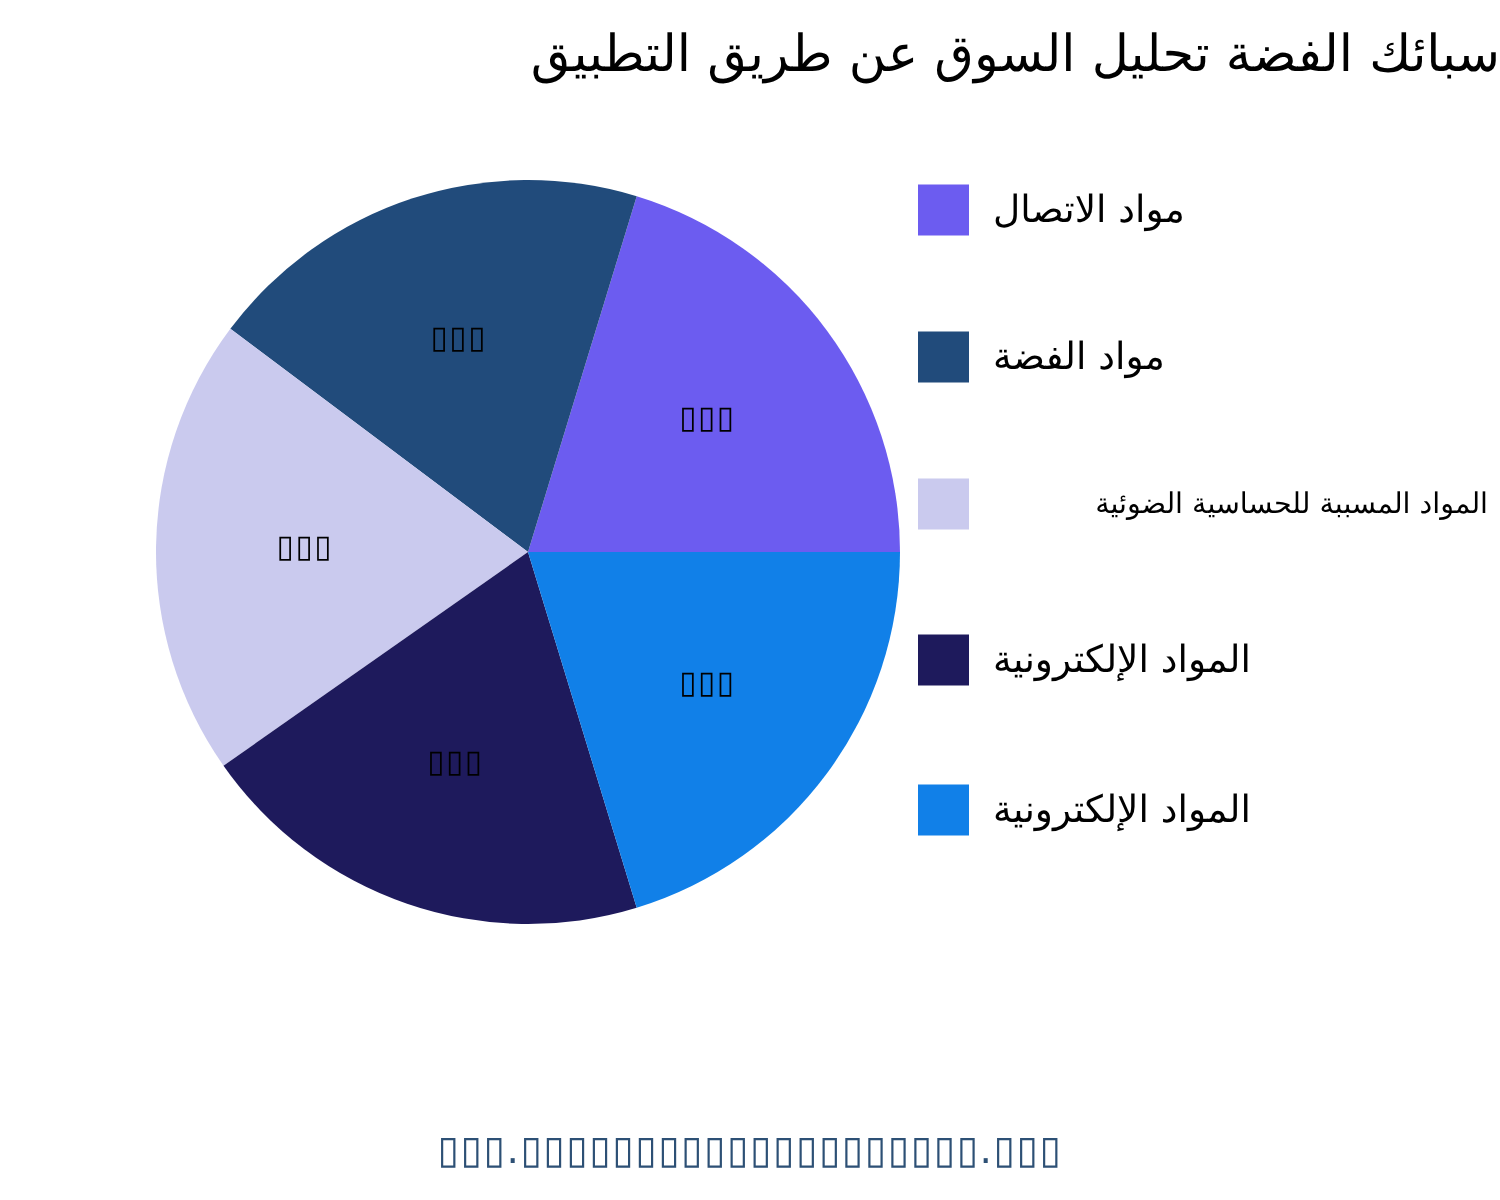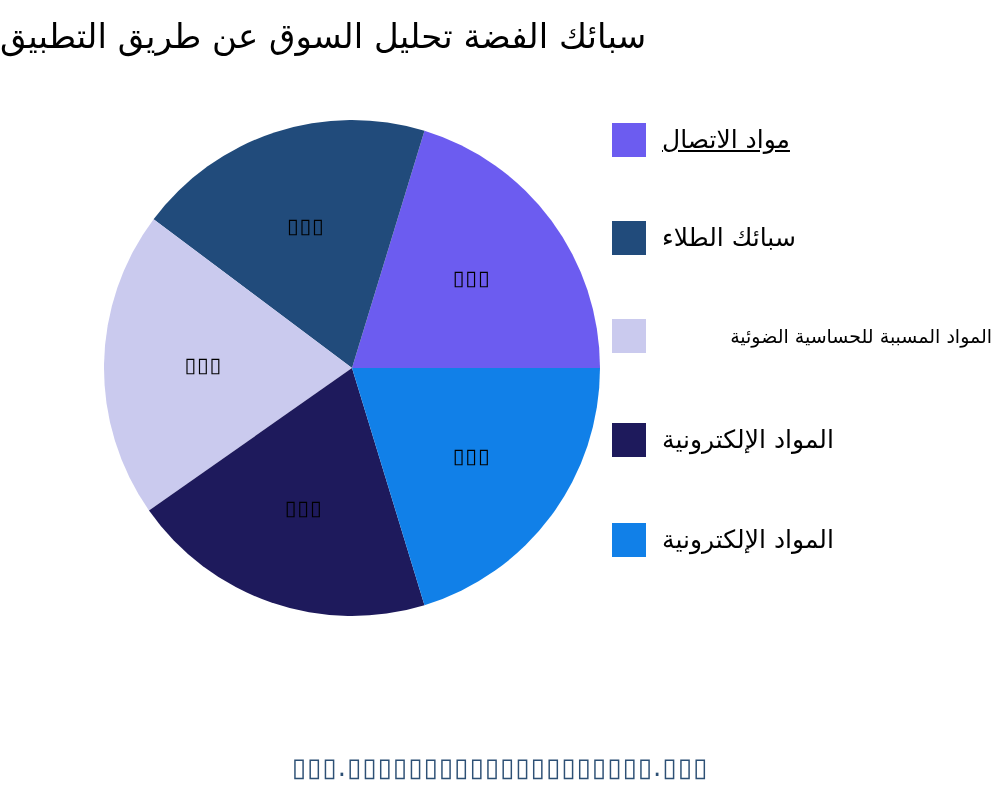--- a/index.html
+++ b/index.html
@@ -18,21 +18,21 @@
     background: #ffffff;
     overflow: hidden;
   }
 
   
   #chart-title {
     position: absolute;
     left: 0;
     top: 14px;
     width: 1000px;
-    text-align: left;
+    text-align: right;
     font-size: 34px;
     line-height: 44px;
     color: #000000;
     direction: rtl;
     unicode-bidi: bidi-override;
     white-space: nowrap;
     font-family: "DejaVu Sans", "Liberation Sans", sans-serif;
   }
 
   
@@ -130,27 +130,27 @@
           <text class="slice-label" x="369.61" y="161.48">▯▯▯</text>
           <text class="slice-label" x="203.84" y="108.54">▯▯▯</text>
           <text class="slice-label" x="101.22" y="247.67">▯▯▯</text>
           <text class="slice-label" x="201.63" y="390.72">▯▯▯</text>
           <text class="slice-label" x="369.61" y="338.52">▯▯▯</text>
         </g>
     </svg>
   </div>
 
   <div id="legend">
-      <div class="legend-row" style="top: 0px; text-decoration: underline;">
+      <div class="legend-row" style="top: 0px;">
         <span class="legend-swatch" style="background: rgb(108, 92, 240);"></span>
         <span class="legend-label">مواد الاتصال</span>
       </div>
       <div class="legend-row" style="top: 98px;">
         <span class="legend-swatch" style="background: rgb(33, 75, 123);"></span>
-        <span class="legend-label">سبائك الطلاء</span>
+        <span class="legend-label">مواد الفضة</span>
       </div>
       <div class="legend-row" style="top: 196px;">
         <span class="legend-swatch" style="background: rgb(202, 202, 238);"></span>
         <span class="legend-label two-line">المواد المسببة للحساسية الضوئية</span>
       </div>
       <div class="legend-row" style="top: 300px;">
         <span class="legend-swatch" style="background: rgb(30, 26, 92);"></span>
         <span class="legend-label">المواد الإلكترونية</span>
       </div>
       <div class="legend-row" style="top: 400px;">

